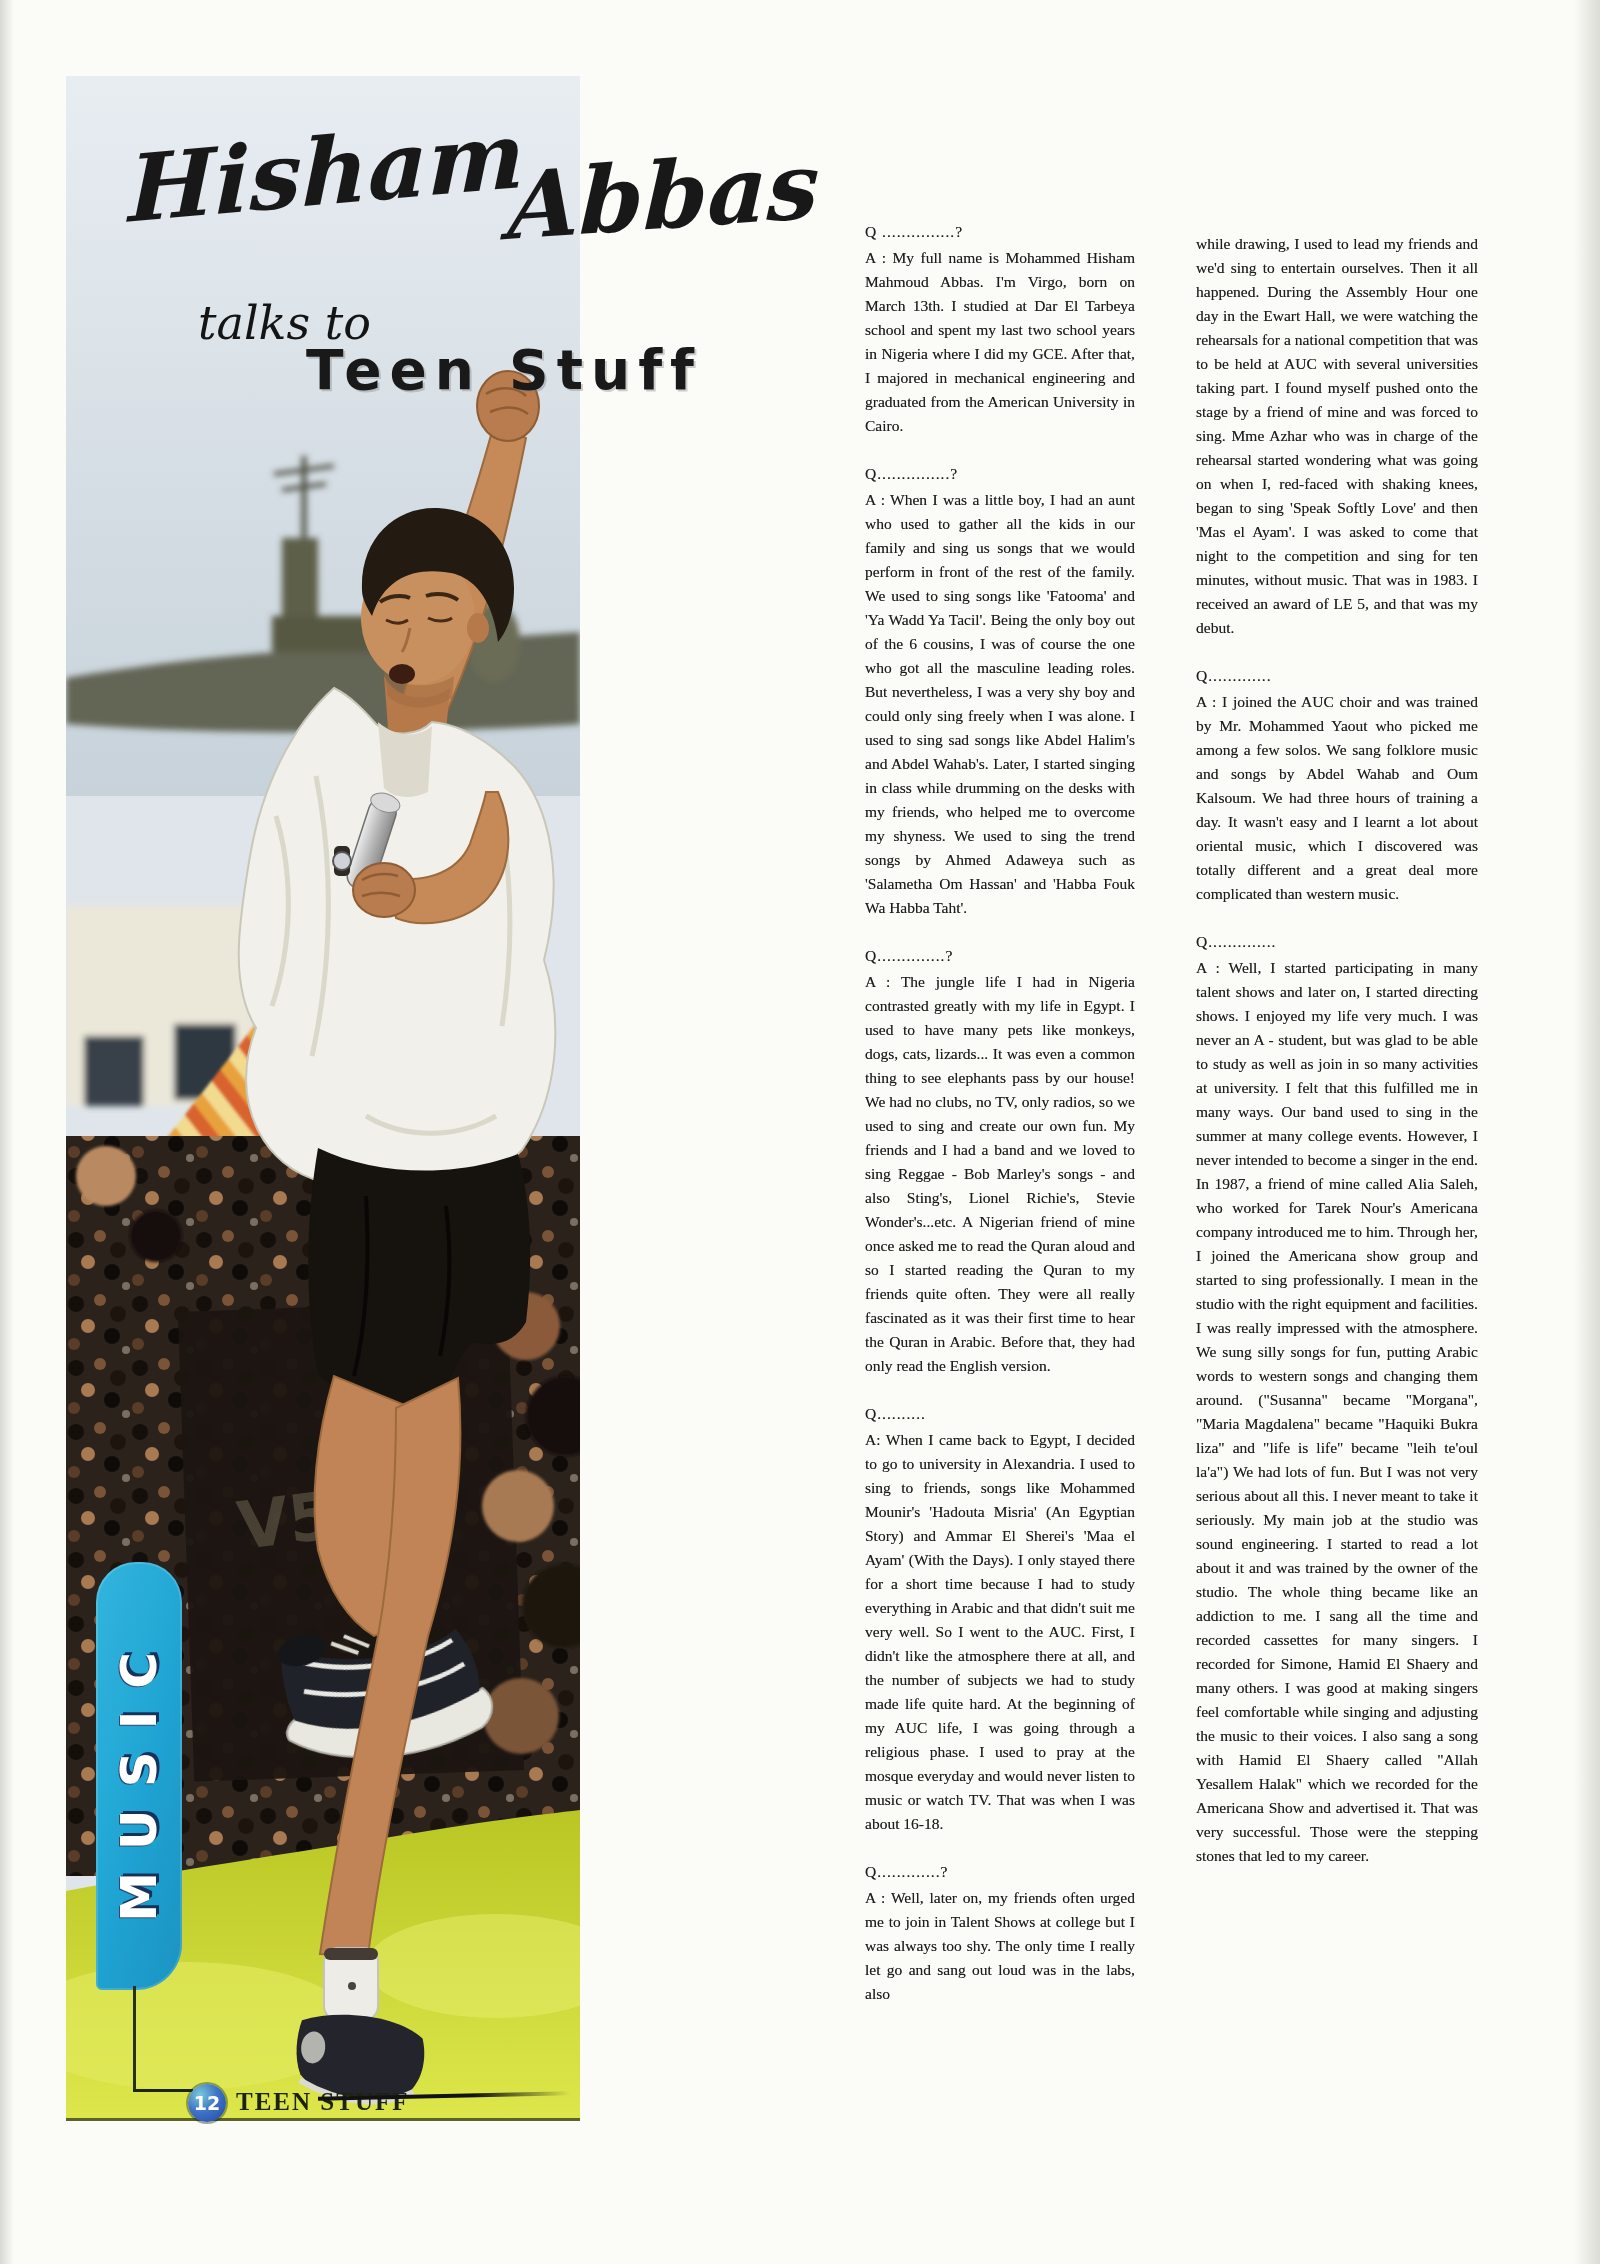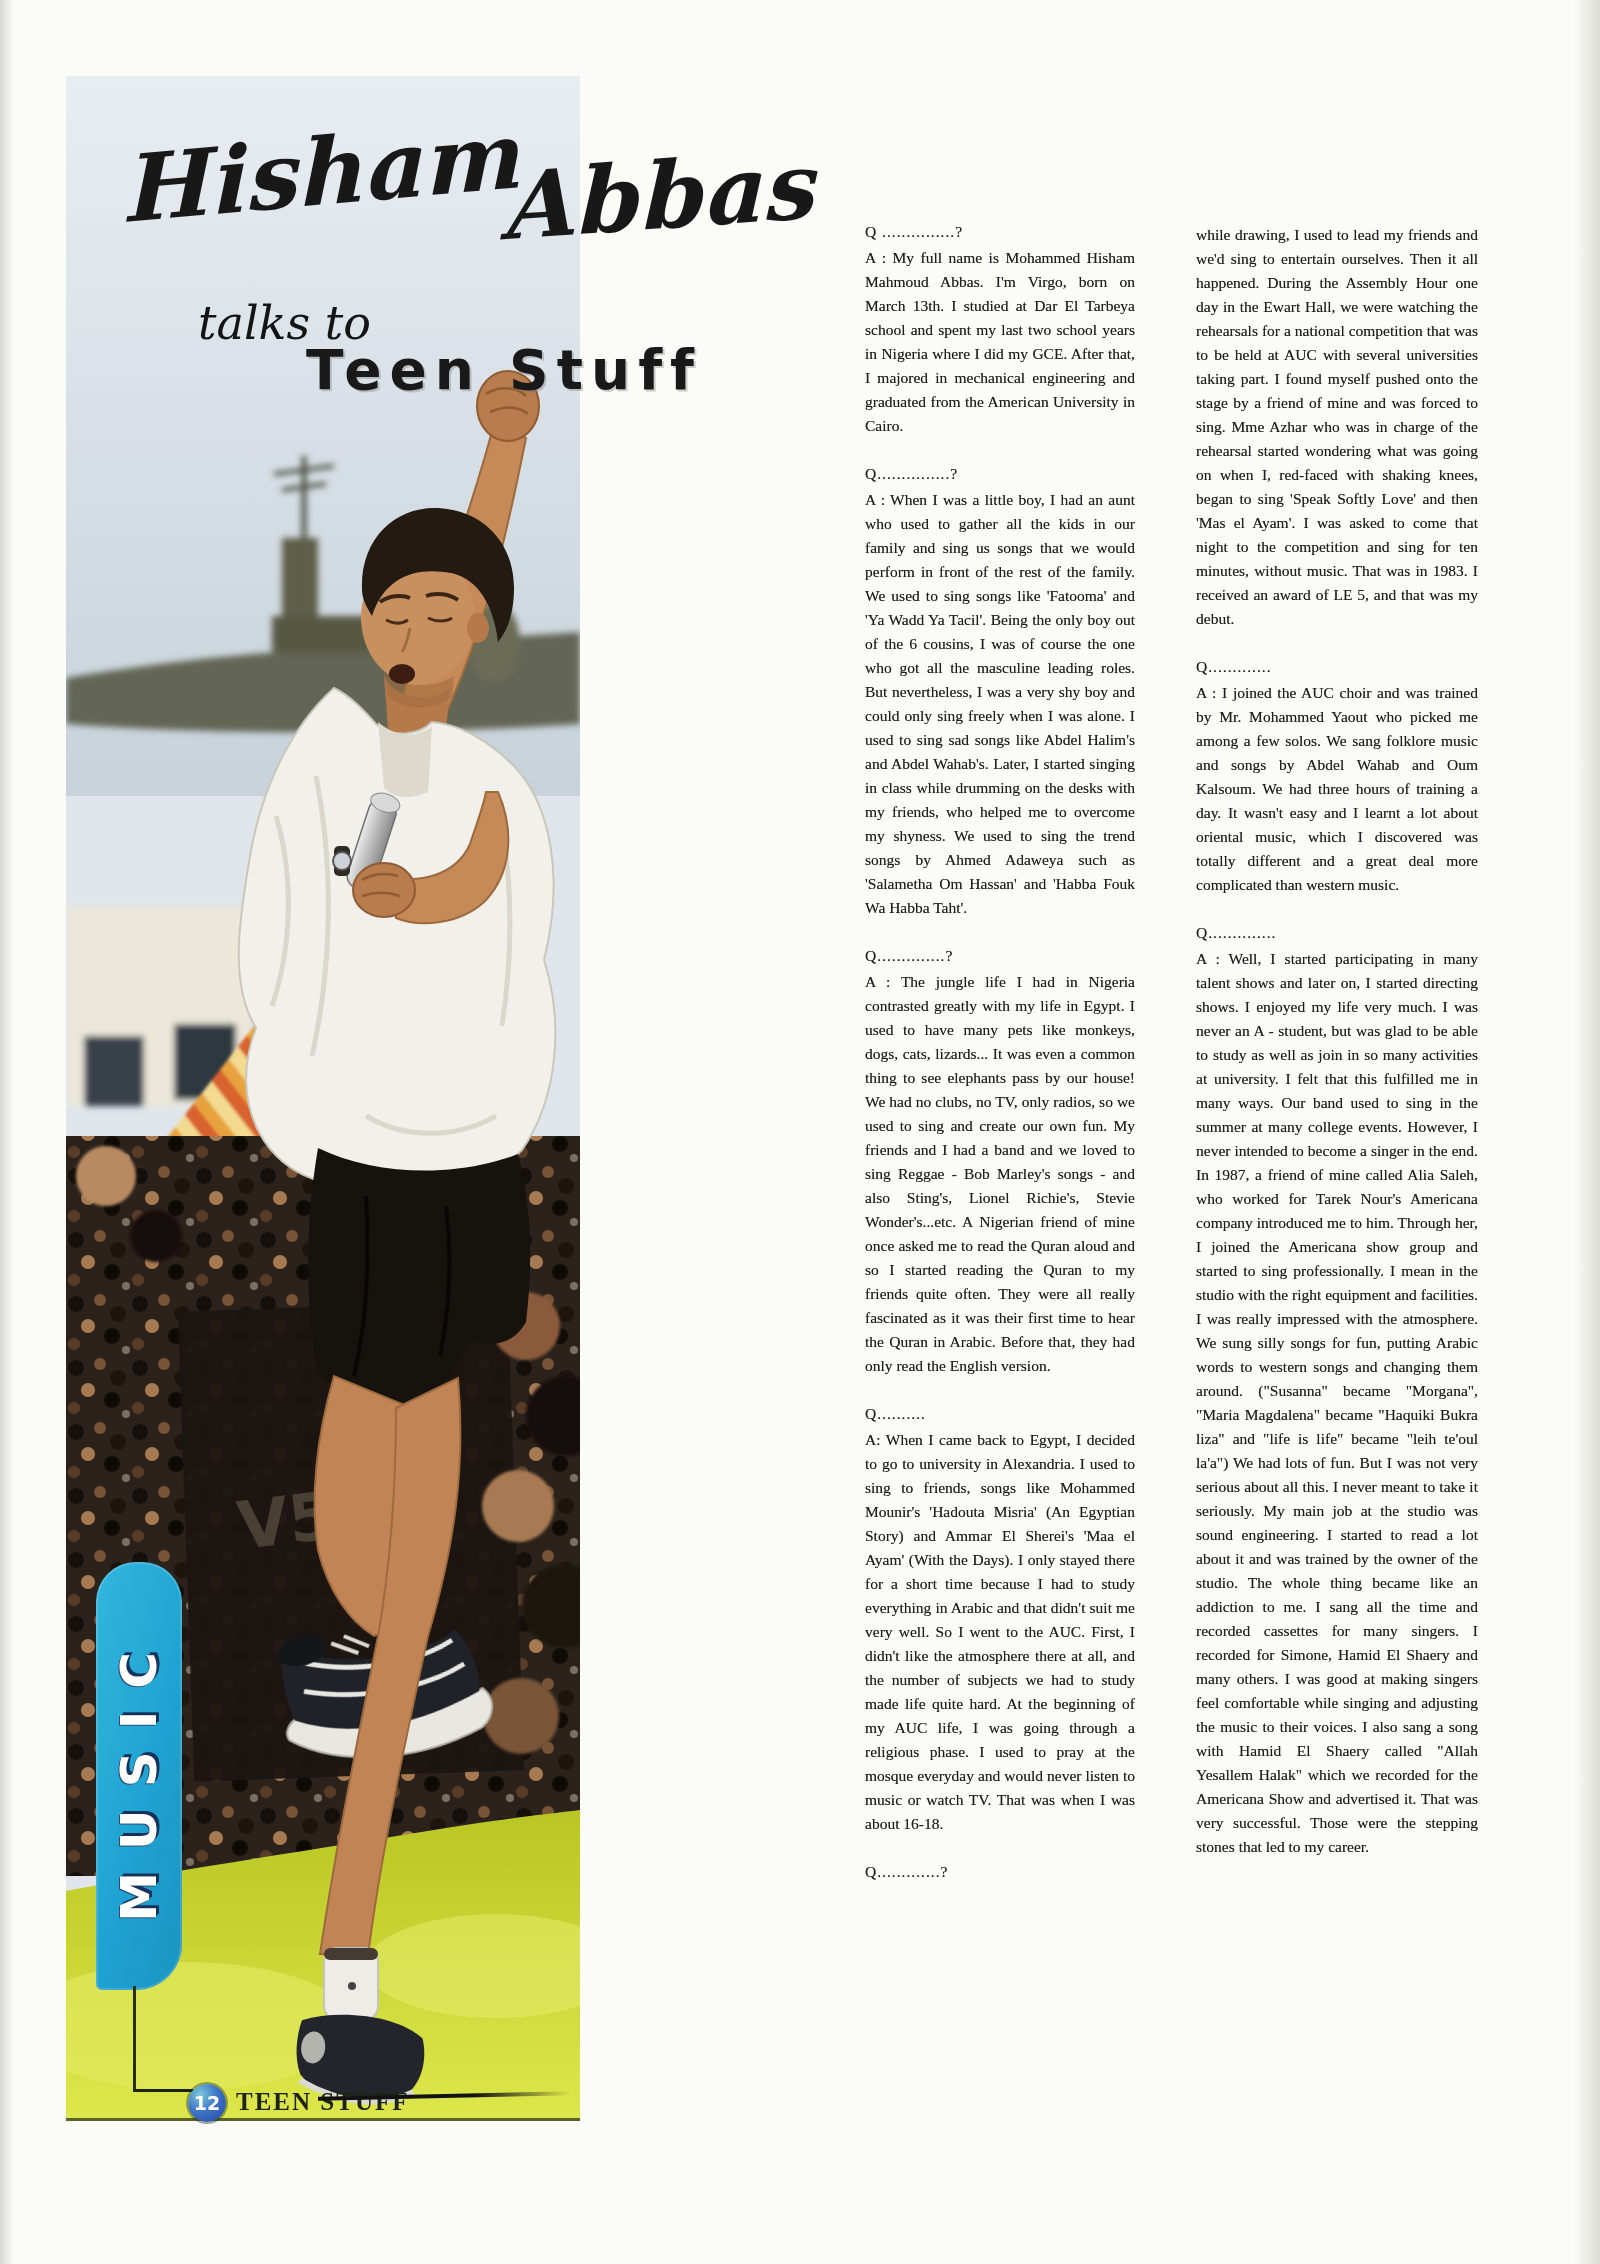--- a/index.html
+++ b/index.html
@@ -55,21 +55,21 @@
     background:linear-gradient(to right,#121212 0%,#121212 62%,rgba(18,18,18,0) 100%);}
 
   
   .col{position:absolute;top:220px;color:#1d1d1d;font-size:15.5px;line-height:24px;
     text-align:justify;text-shadow:0 0 .4px rgba(20,20,20,.55);}
   .col-1{left:865px;width:270px;}
   .col-2{left:1196px;width:282px;}
   .q-line{margin:24px 0 2px 0;letter-spacing:1px;}
   .q-first{margin-top:0;}
   .a-text{margin:0;}
-  .cont{margin-top:3px;}
+  .cont{margin-top:12px;}
 </style>
 </head>
 <body>
 
 <div class="page">
 
   <div class="edge-left"></div>
   <div class="edge-right"></div>
 
   <div class="photo">
@@ -253,20 +253,21 @@
     <div class="section">
       <div class="q-line">Q..............?</div>
       <p class="a-text">A : The jungle life I had in Nigeria contrasted greatly with my life in Egypt. I used to have many pets like monkeys, dogs, cats, lizards... It was even a common thing to see elephants pass by our house! We had no clubs, no TV, only radios, so we used to sing and create our own fun. My friends and I had a band and we loved to sing Reggae - Bob Marley's songs - and also Sting's, Lionel Richie's, Stevie Wonder's...etc. A Nigerian friend of mine once asked me to read the Quran aloud and so I started reading the Quran to my friends quite often. They were all really fascinated as it was their first time to hear the Quran in Arabic. Before that, they had only read the English version.</p>
     </div>
     <div class="section">
       <div class="q-line">Q..........</div>
       <p class="a-text">A: When I came back to Egypt, I decided to go to university in Alexandria. I used to sing to friends, songs like Mohammed Mounir's 'Hadouta Misria' (An Egyptian Story) and Ammar El Sherei's 'Maa el Ayam' (With the Days). I only stayed there for a short time because I had to study everything in Arabic and that didn't suit me very well. So I went to the AUC. First, I didn't like the atmosphere there at all, and the number of subjects we had to study made life quite hard. At the beginning of my AUC life, I was going through a religious phase. I used to pray at the mosque everyday and would never listen to music or watch TV. That was when I was about 16-18.</p>
     </div>
     <div class="section">
       <div class="q-line">Q.............?</div>
+      <p class="a-text">A : Well, later on, my friends often urged me to join in Talent Shows at college but I was always too shy. The only time I really let go and sang out loud was in the labs, also</p>
     </div>
   </div>
 
   <div class="col col-2">
     <p class="a-text cont">while drawing, I used to lead my friends and we'd sing to entertain ourselves. Then it all happened. During the Assembly Hour one day in the Ewart Hall, we were watching the rehearsals for a national competition that was to be held at AUC with several universities taking part. I found myself pushed onto the stage by a friend of mine and was forced to sing. Mme Azhar who was in charge of the rehearsal started wondering what was going on when I, red-faced with shaking knees, began to sing 'Speak Softly Love' and then 'Mas el Ayam'. I was asked to come that night to the competition and sing for ten minutes, without music. That was in 1983. I received an award of LE 5, and that was my debut.</p>
     <div class="section">
       <div class="q-line">Q.............</div>
       <p class="a-text">A : I joined the AUC choir and was trained by Mr. Mohammed Yaout who picked me among a few solos. We sang folklore music and songs by Abdel Wahab and Oum Kalsoum. We had three hours of training a day. It wasn't easy and I learnt a lot about oriental music, which I discovered was totally different and a great deal more complicated than western music.</p>
     </div>
     <div class="section">

